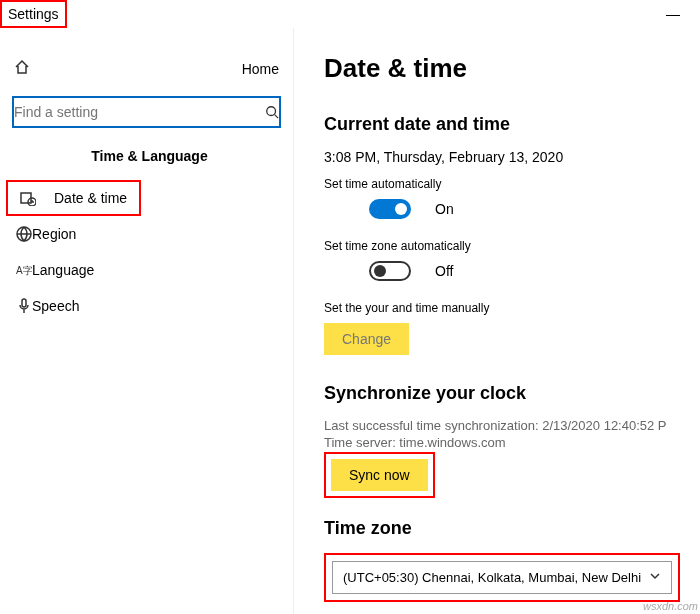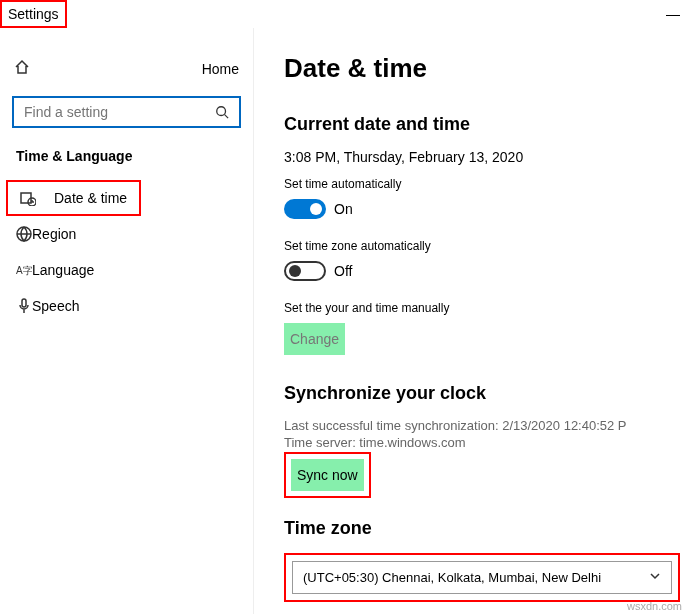--- a/index.html
+++ b/index.html
@@ -4,47 +4,47 @@
   <style>
     * { box-sizing: border-box; margin: 0; padding: 0; font-family: "Segoe UI", Arial, sans-serif; }
     body { width: 700px; height: 614px; background: #fff; overflow: hidden; position: relative; }
     .titlebar { font-size: 14px; padding: 4px 6px; display: inline-block; }
     .hl-red { border: 2px solid red; }
     .hl-blue { border: 2px solid #0067c0; }
     .wrap { display: flex; height: calc(100% - 22px); }
     .left { width: 310px; padding: 25px 10px 0 10px; }
     .right { flex: 1; padding: 25px 20px 0 30px; border-left: 1px solid #eee; }
     .home-row { display: flex; align-items: center; padding: 6px 4px 18px 4px; font-size: 14px; justify-content: space-between; }
-    .searchbox { display: flex; align-items: center; padding: 6px 10px; margin: 0 2px 20px 2px; }
+    .searchbox { display: flex; align-items: center; padding: 6px 0; margin: 0 2px 20px 2px; }
     .searchbox input { border: none; outline: none; flex: 1; font-size: 14px; background: transparent; }
     .search-icon { width: 14px; height: 14px; }
-    .cat-title { font-weight: 600; font-size: 14px; margin: 0 0 16px 6px; }
+    .cat-title { font-weight: 600; font-size: 14px; margin: 0 0 16px 6px; text-align: center; }
     .navitem { display: flex; align-items: center; padding: 10px 6px; font-size: 14px; cursor: pointer; }
     .navitem .icon { width: 16px; height: 16px; display: flex; align-items: center; justify-content: center; }
     .dt-box { display: inline-flex; align-items: center; gap: 18px; padding: 8px 12px; margin-left: -4px; }
     h1 { font-size: 26px; font-weight: 600; margin-bottom: 30px; }
     h2 { font-size: 18px; font-weight: 600; margin-bottom: 14px; }
     .datetime { font-size: 14px; margin-bottom: 12px; }
     .label { font-size: 12px; margin-bottom: 8px; }
-    .toggle-row { display: flex; align-items: center; gap: 8px; margin-bottom: 20px; }
+    .toggle-row { display: flex; align-items: center; gap: 24px; margin-bottom: 20px; margin-left: 45px; }
     .toggle { width: 42px; height: 20px; border-radius: 10px; position: relative; cursor: pointer; }
     .toggle.on { background: #0078d4; }
     .toggle.off { background: #fff; border: 2px solid #333; }
     .toggle .knob { position: absolute; width: 12px; height: 12px; border-radius: 50%; top: 4px; }
     .toggle.on .knob { background: #fff; right: 4px; }
     .toggle.off .knob { background: #333; left: 3px; top: 2px; }
     .toggle-text { font-size: 14px; }
-    .btn { background: #86efac; border: none; padding: 8px 6px; font-size: 14px; cursor: pointer; }
+    .btn { background: #fde047; border: none; padding: 8px 18px; font-size: 14px; cursor: pointer; }
     .btn.disabled { color: #777; }
     .section-gap { margin-bottom: 28px; }
     .sync-sub { font-size: 13px; color: #666; margin-bottom: 2px; }
     .syncbox { display: inline-block; padding: 5px; margin-bottom: 20px; }
-    .tz-select { width: 380px; padding: 8px 10px; font-size: 13px; border: 1px solid #999; display: flex; justify-content: space-between; align-items: center; cursor: pointer; }
+    .tz-select { width: 340px; padding: 8px 10px; font-size: 13px; border: 1px solid #999; display: flex; justify-content: space-between; align-items: center; cursor: pointer; }
     .tz-outer { padding: 6px; display: inline-block; }
-    .watermark { position: absolute; bottom: 2px; right: 18px; font-size: 11px; color: #aaa; }
+    .watermark { position: absolute; bottom: 2px; right: 2px; font-size: 11px; color: #aaa; font-style: italic; }
     .winbtn { position: absolute; top: 6px; right: 20px; font-size: 14px; }
     svg { stroke: #333; fill: none; stroke-width: 1.5; }
   </style>
 </head>
 <body>
 
 
 
 <span class="titlebar hl-red">Settings</span>
 <span class="winbtn">—</span>

